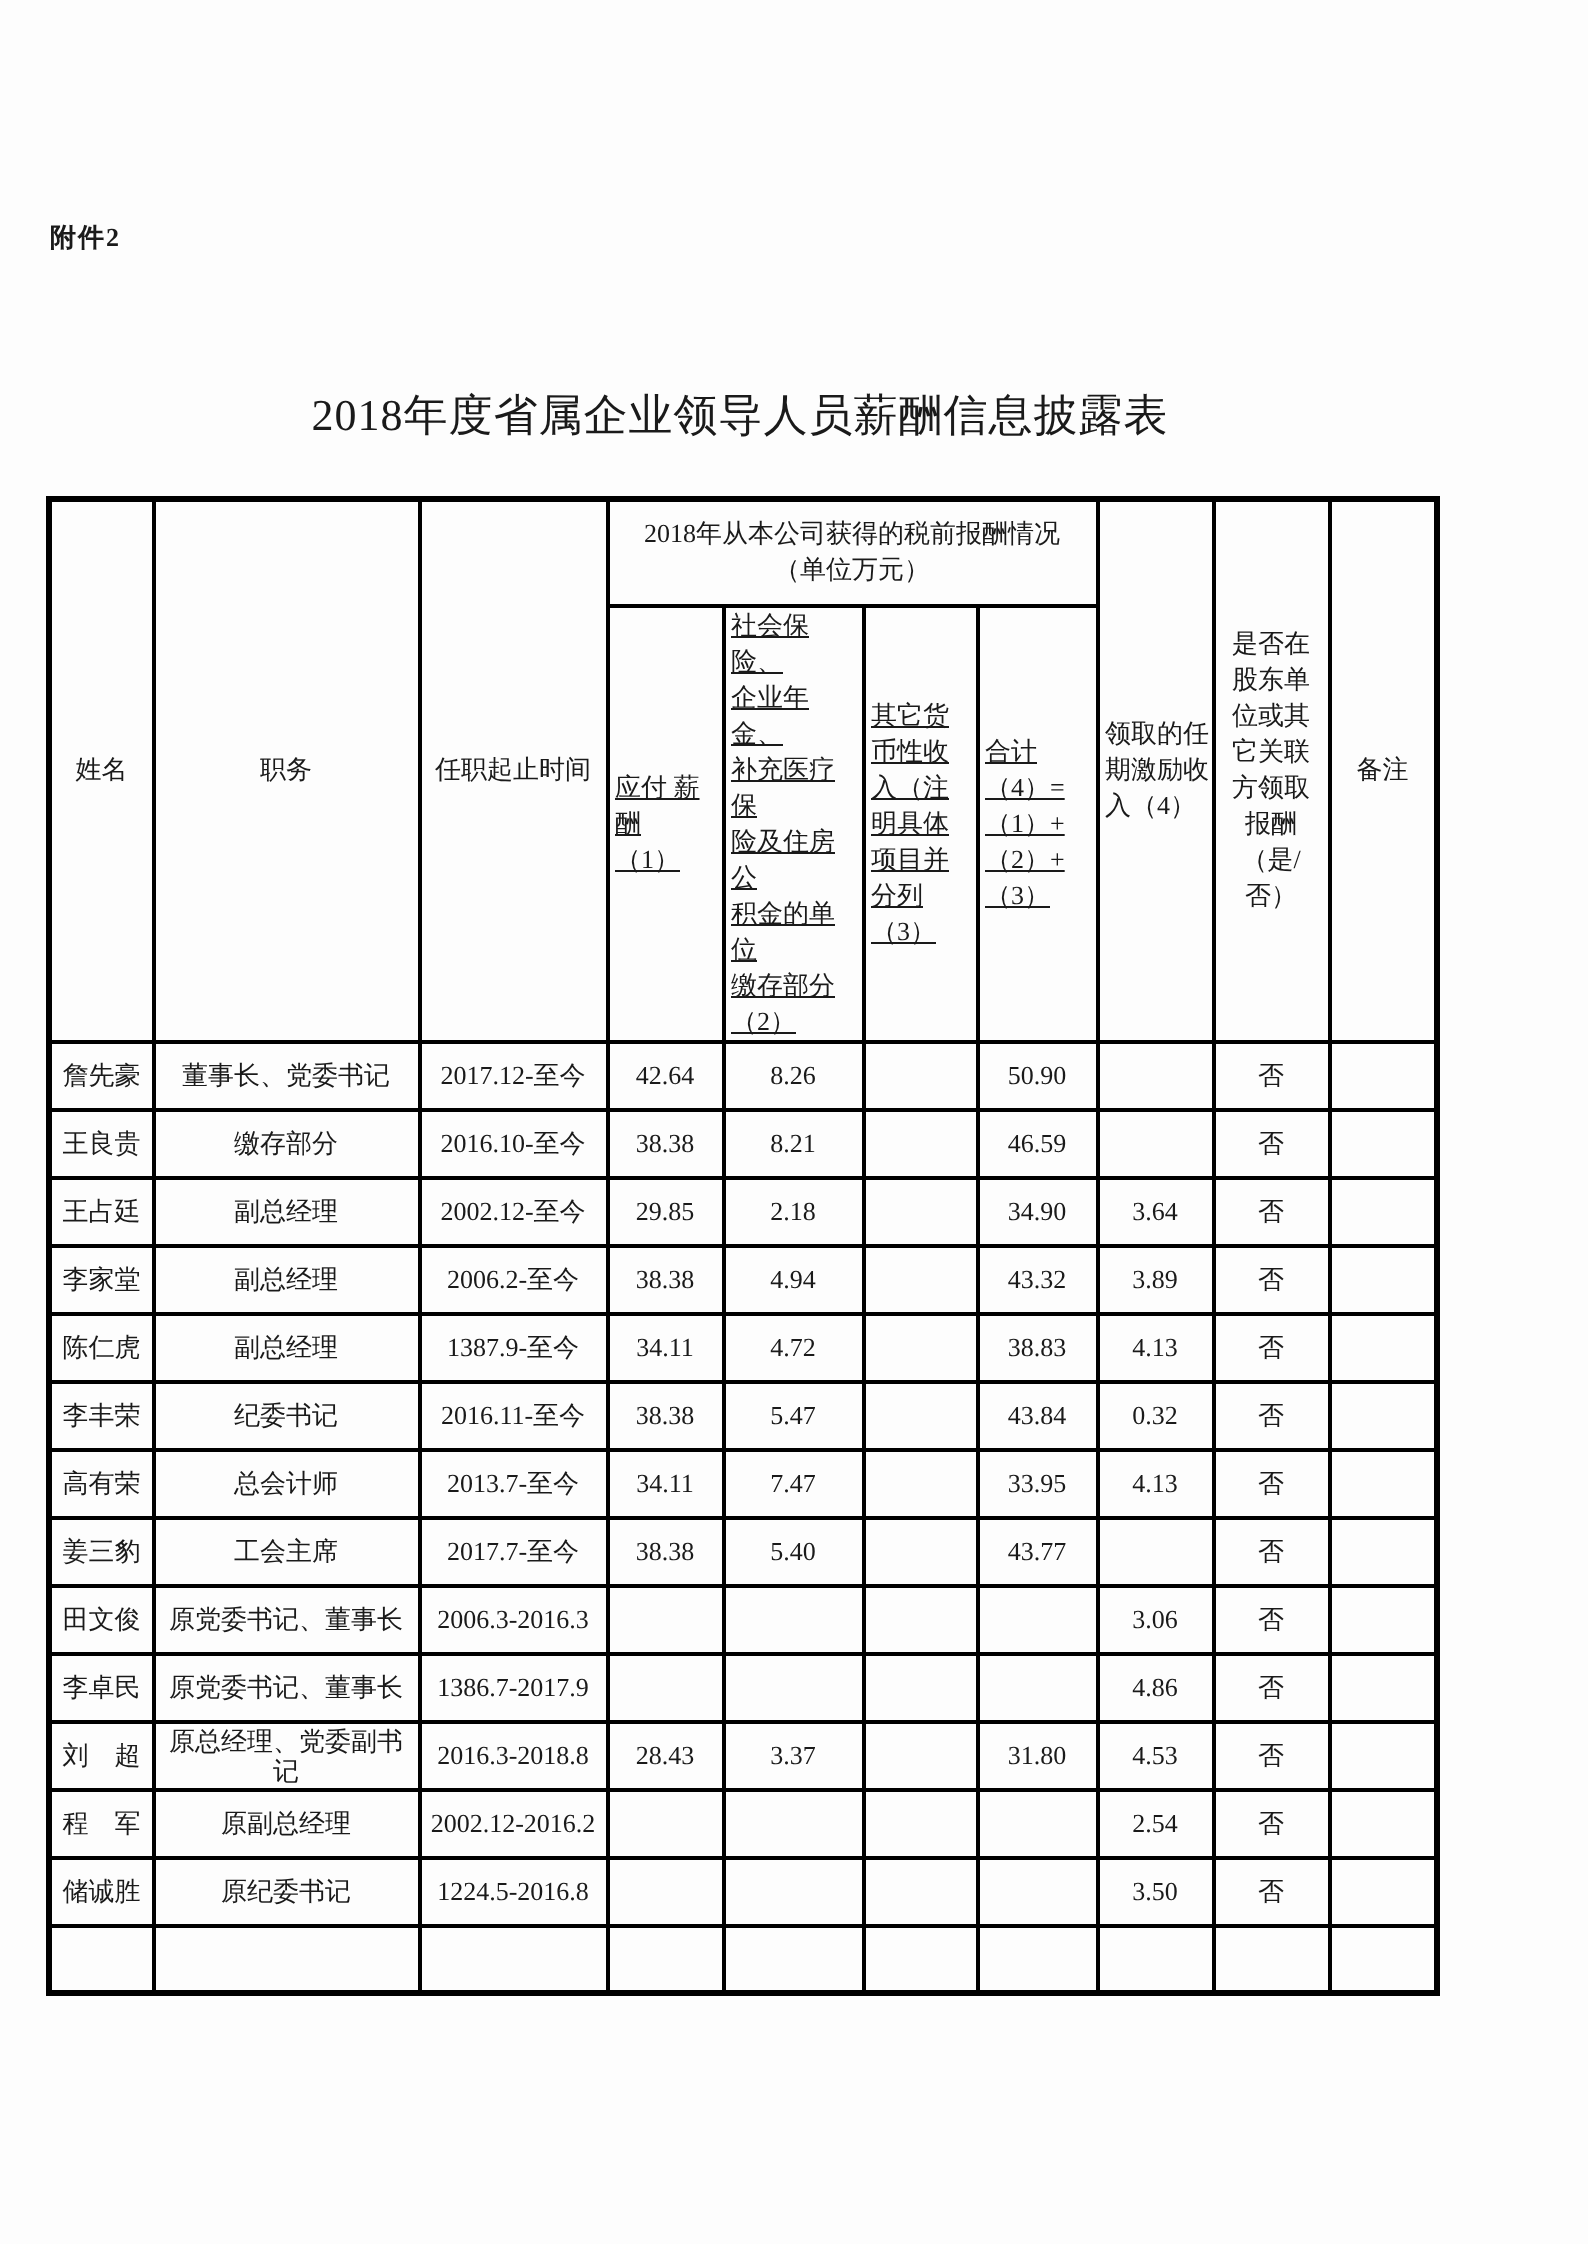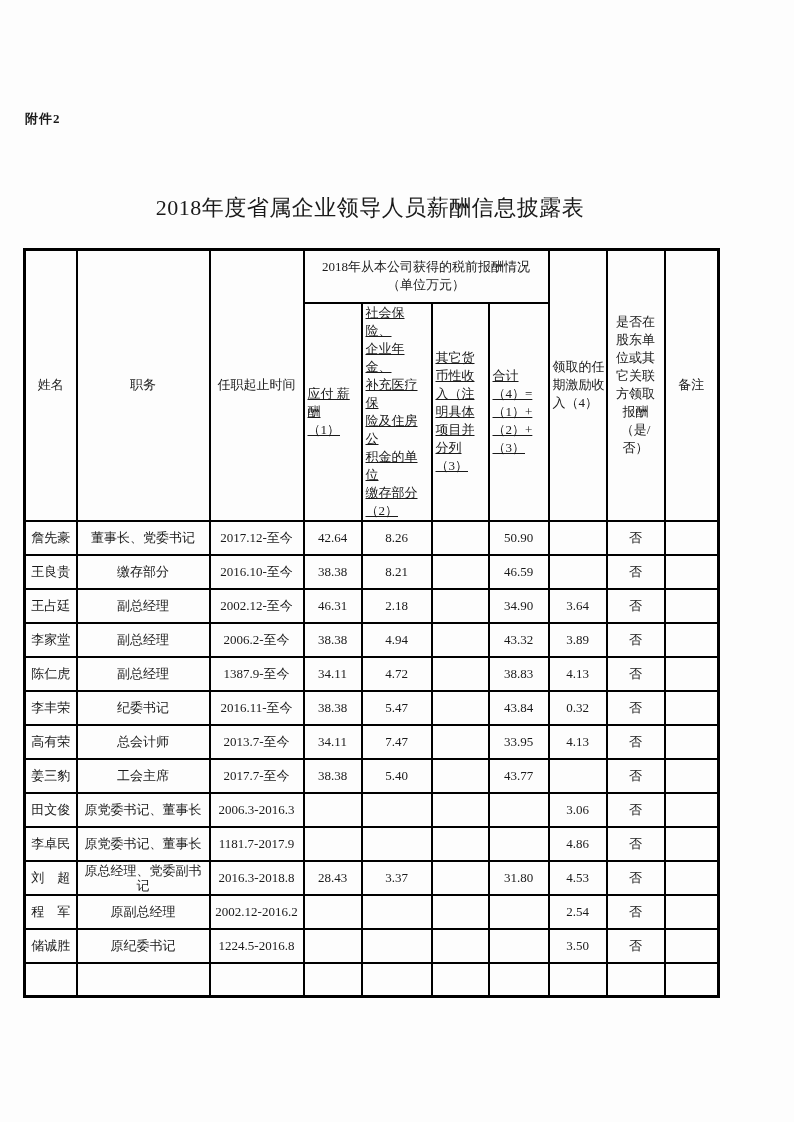--- a/index.html
+++ b/index.html
@@ -160,21 +160,21 @@
           <td></td>
           <td>46.59</td>
           <td></td>
           <td>否</td>
           <td></td>
         </tr>
         <tr>
           <td>王占廷</td>
           <td>副总经理</td>
           <td>2002.12-至今</td>
-          <td>46.31</td>
+          <td>29.85</td>
           <td>2.18</td>
           <td></td>
           <td>34.90</td>
           <td>3.64</td>
           <td>否</td>
           <td></td>
         </tr>
         <tr>
           <td>李家堂</td>
           <td>副总经理</td>
@@ -243,21 +243,21 @@
           <td></td>
           <td></td>
           <td></td>
           <td>3.06</td>
           <td>否</td>
           <td></td>
         </tr>
         <tr>
           <td>李卓民</td>
           <td>原党委书记、董事长</td>
-          <td>1181.7-2017.9</td>
+          <td>1386.7-2017.9</td>
           <td></td>
           <td></td>
           <td></td>
           <td></td>
           <td>4.86</td>
           <td>否</td>
           <td></td>
         </tr>
         <tr>
           <td>刘　超</td>

